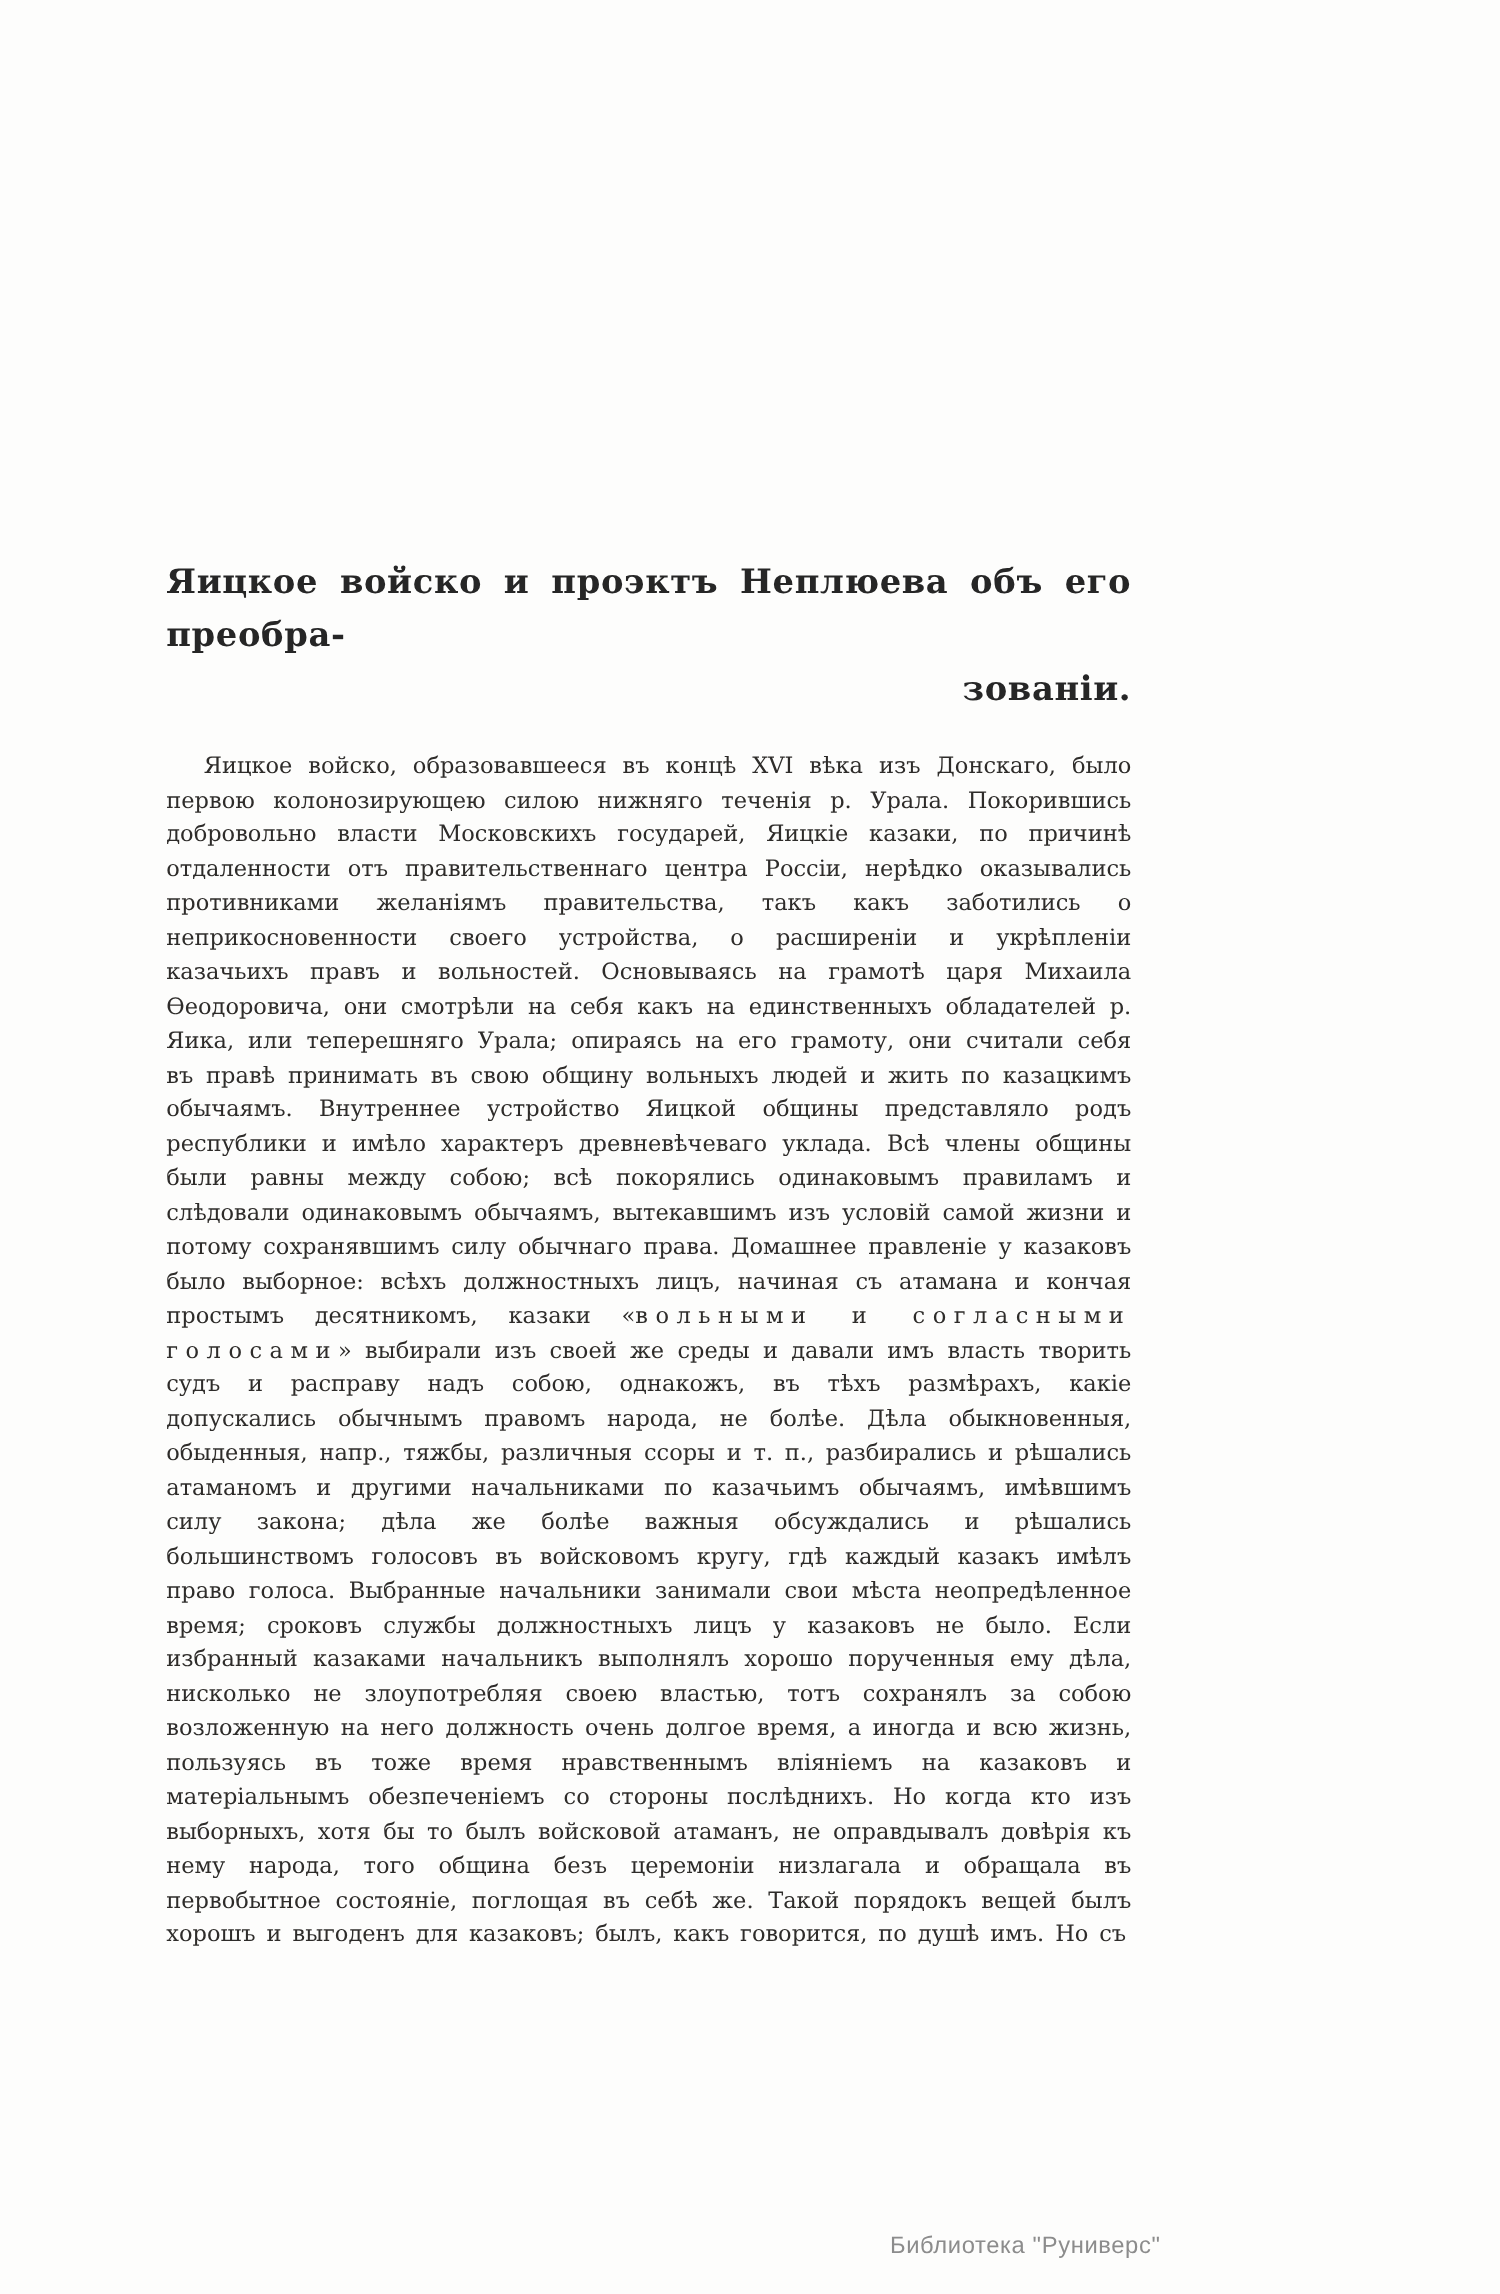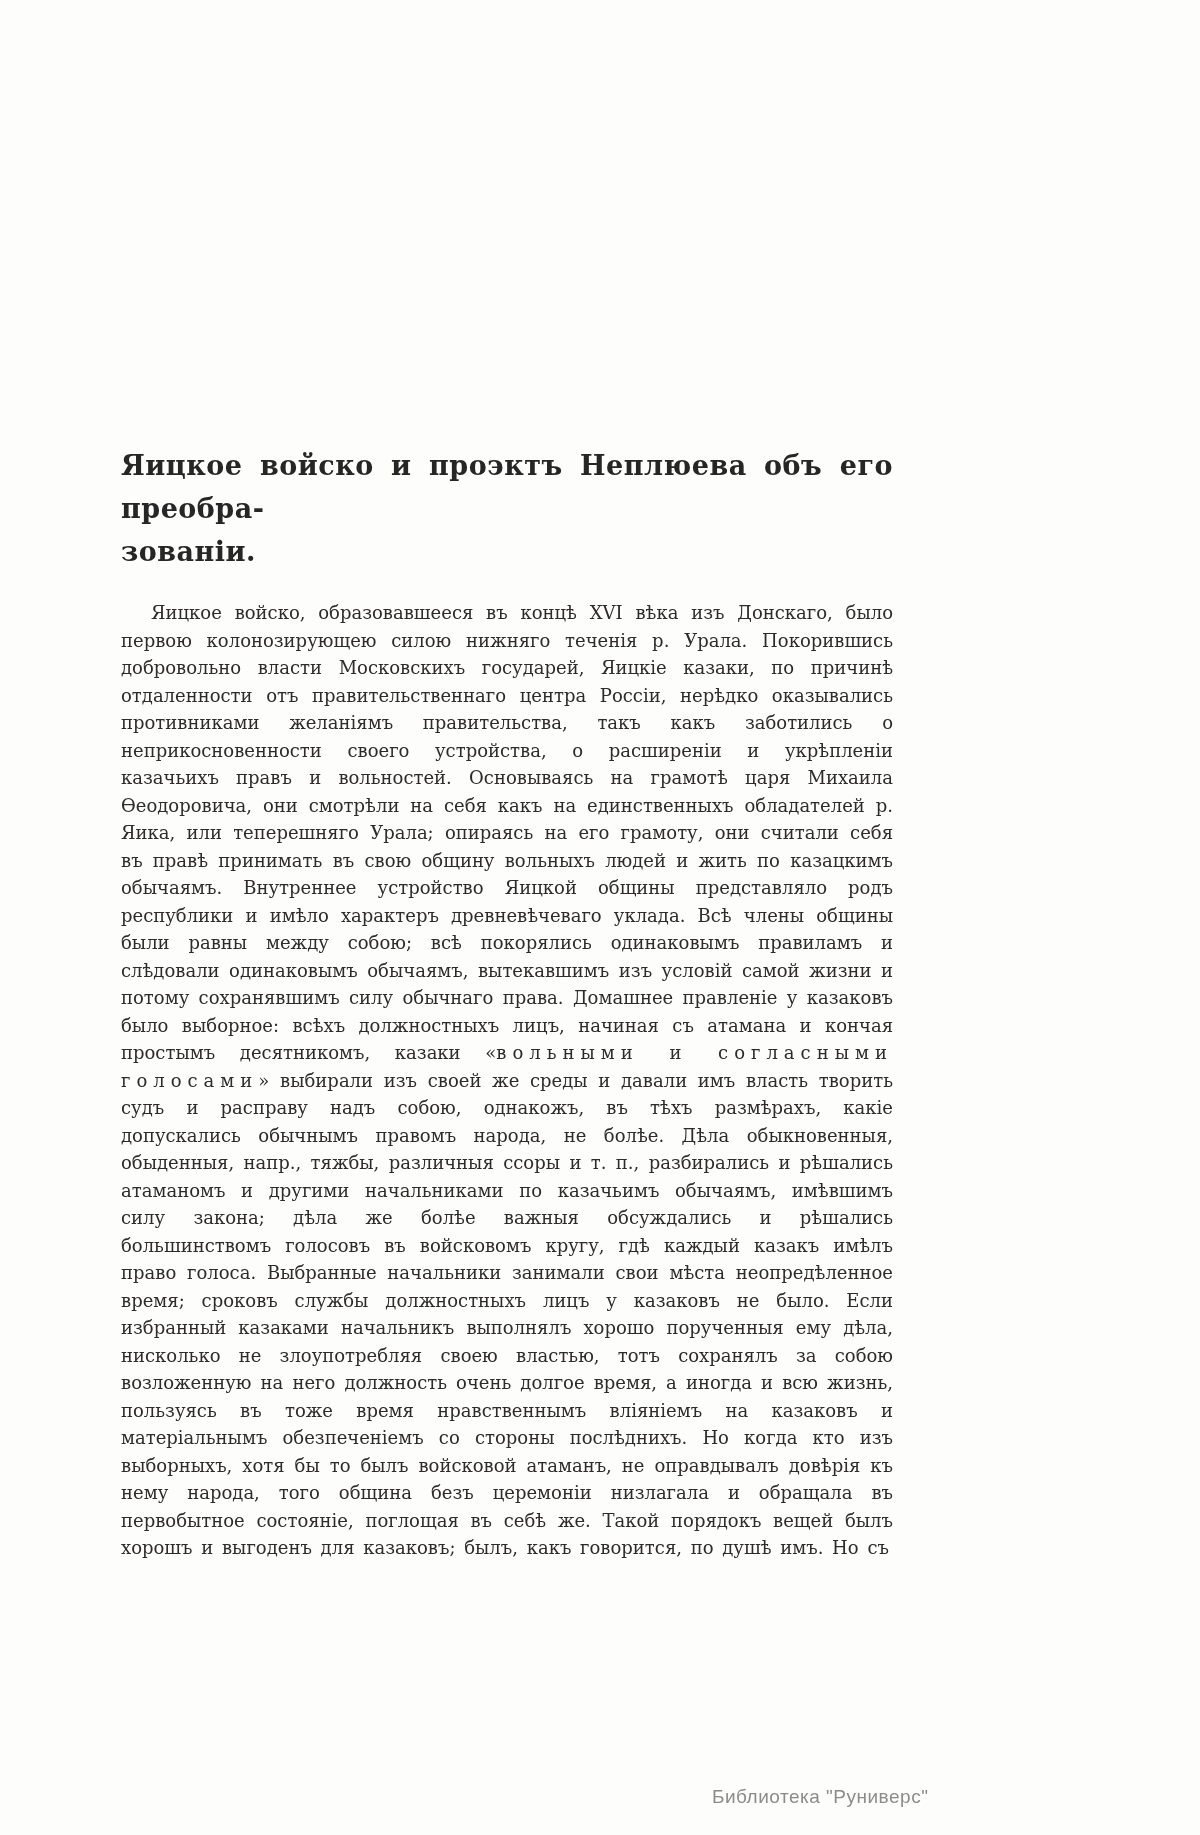--- a/index.html
+++ b/index.html
@@ -12,40 +12,40 @@
     position: relative;
     width: 1200px;
     height: 1835px;
     background: #fdfdfc;
     overflow: hidden;
     font-family: "DejaVu Serif", serif;
     color: #2b2b2b;
   }
   .text-block {
     position: absolute;
-    left: 121px;
+    left: 133px;
     top: 444px;
     width: 772px;
   }
   .title {
     margin: 0 0 26px 0;
     font-size: 27px;
     font-weight: bold;
     line-height: 43px;
     letter-spacing: 0.5px;
     color: #262626;
   }
   .title-line1 {
     display: block;
     text-align: justify;
     text-align-last: justify;
   }
   .title-line2 {
     display: block;
-    text-align: left;
+    text-align: right;
   }
   .body-paragraph {
     margin: 0;
     font-size: 18px;
     line-height: 27.5px;
     text-align: justify;
     text-indent: 30px;
     word-spacing: 3px;
     color: #2e2c2a;
   }

